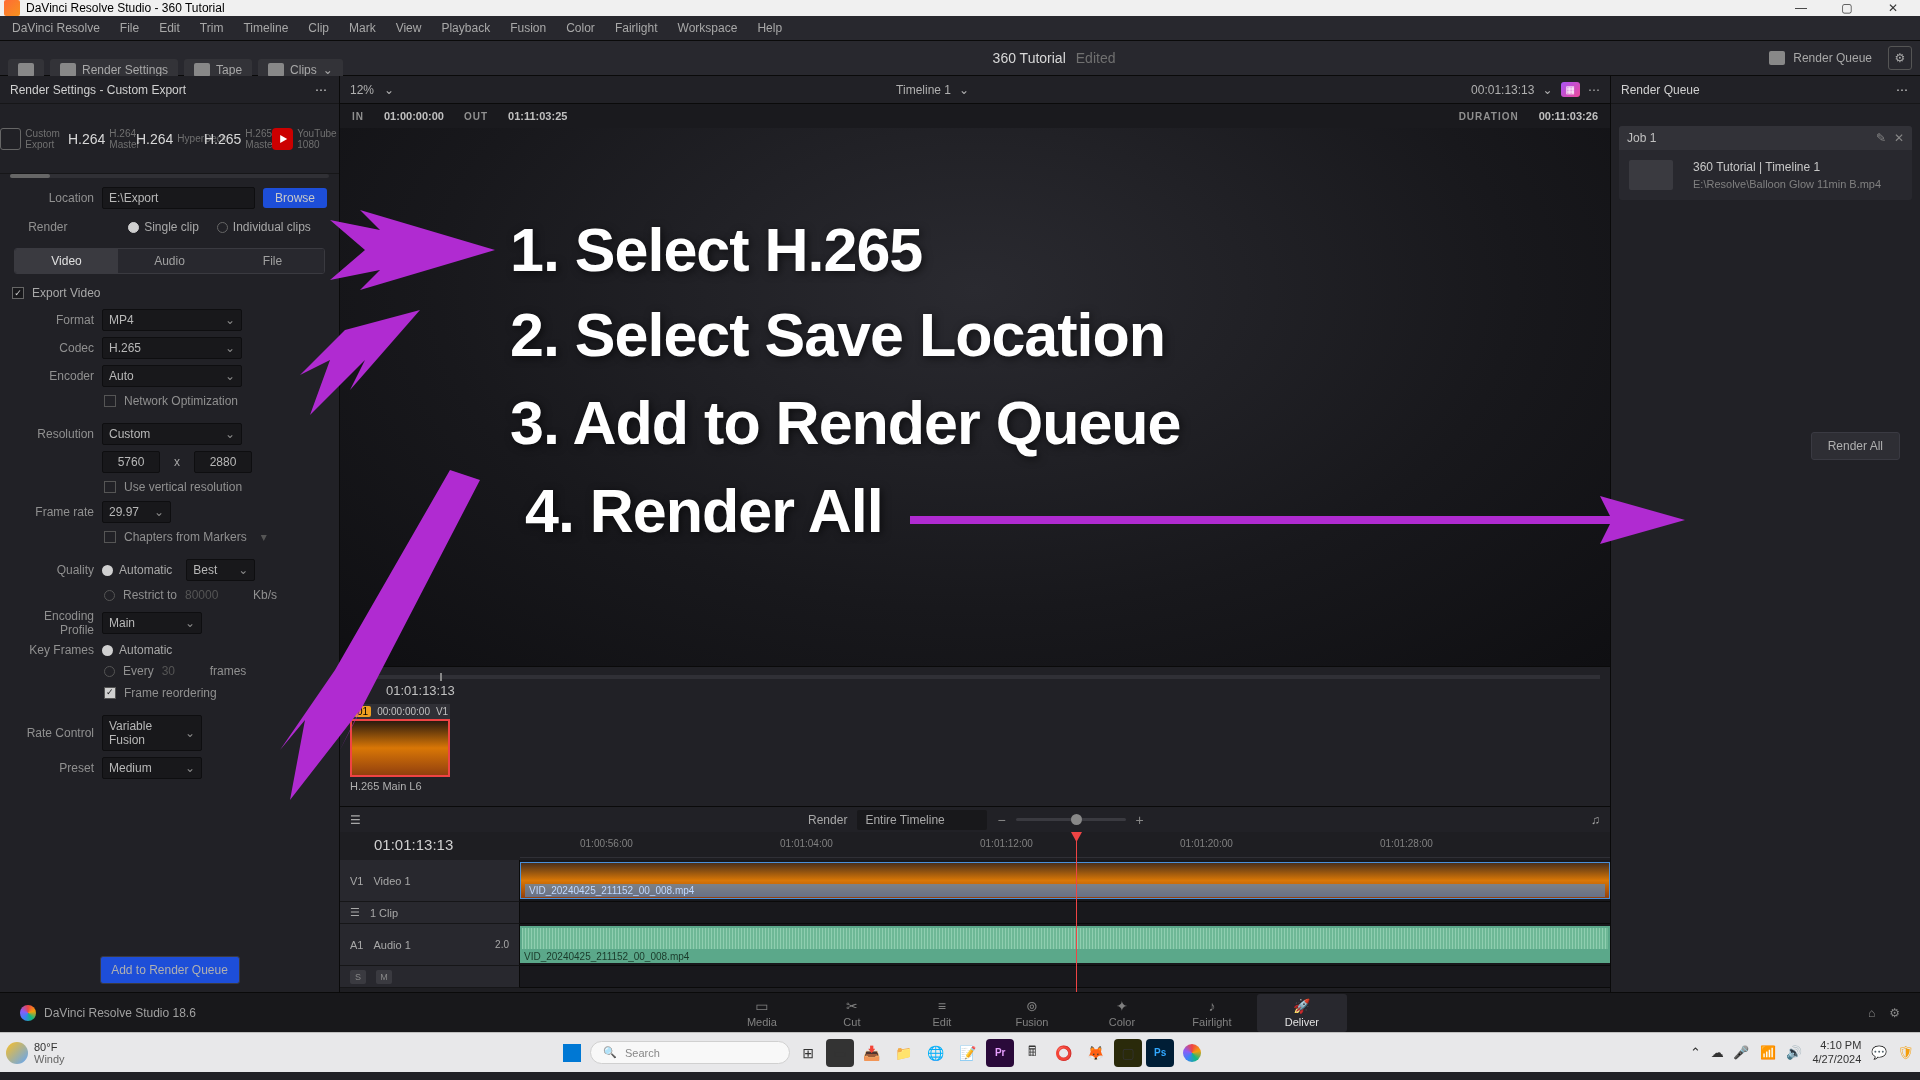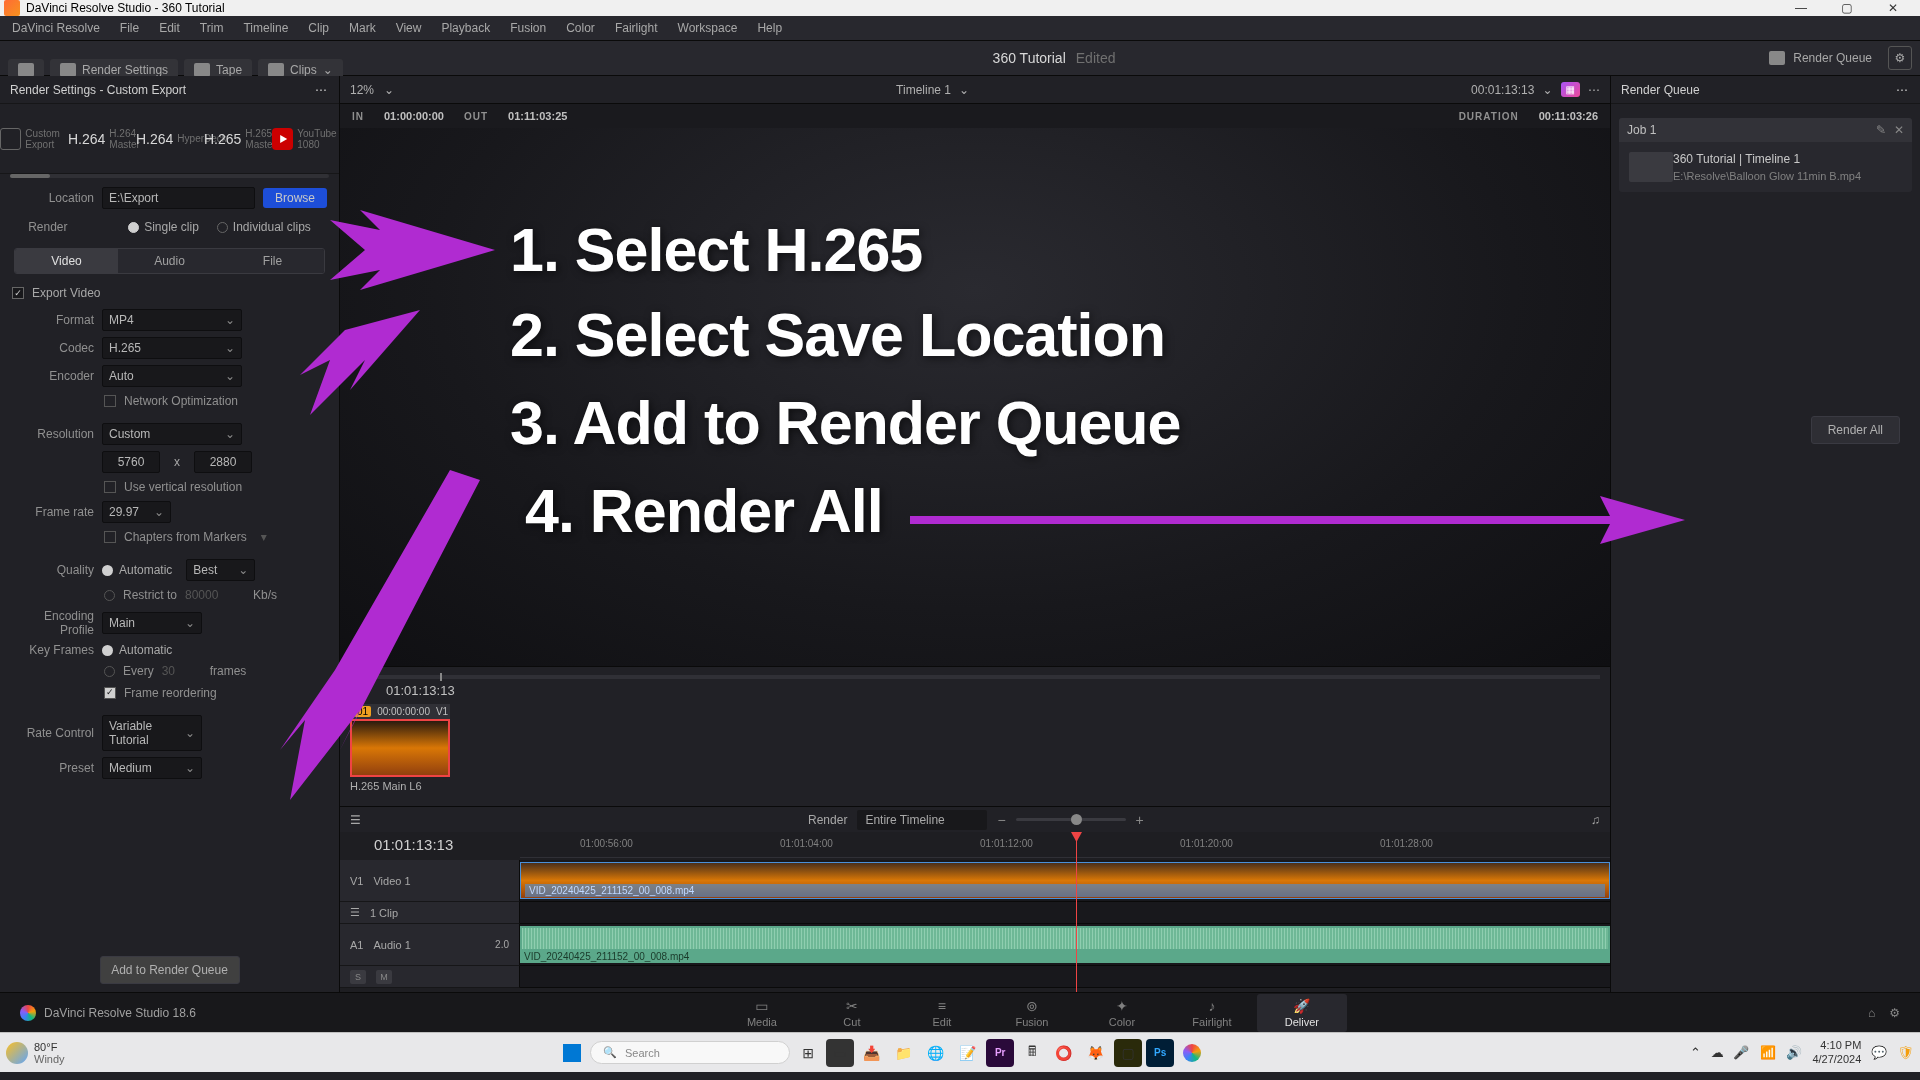--- a/index.html
+++ b/index.html
@@ -69,21 +69,21 @@
 .form-row .sel { width: 140px; background: #18181b; border: 1px solid #0e0e10; color: #b8b8b8; padding: 3px 6px; font-size: 12px; border-radius: 2px; display: flex; align-items: center; justify-content: space-between; }
 .form-row .sel::after { content: "⌄"; color: #888; }
 .form-row .sel.short { width: 69px; }
 .form-row .sel.med { width: 100px; }
 
 .indent-check { display: flex; align-items: center; gap: 8px; padding: 4px 12px 4px 104px; font-size: 12px; color: #909090; }
 .indent-check .chk { width: 12px; height: 12px; border: 1px solid #555; }
 .indent-check .chk.on { background: #d0d0d0; position:relative;}
 .indent-check .chk.on::after{content:"✓";color:#18181b;font-size:9px;position:absolute;top:-1px;left:1px;}
 
-.add-queue-btn { margin: 24px auto 8px; width: 140px; text-align: center; padding: 6px 0; background: #404040; border: 1px solid #3a3a42; border-radius: 3px; font-size: 12px; color: #b0b0b0; display: block; }
+.add-queue-btn { margin: 24px auto 8px; width: 140px; text-align: center; padding: 6px 0; background: #1d4ed8; border: 1px solid #3a3a42; border-radius: 3px; font-size: 12px; color: #b0b0b0; display: block; }
 
 
 .center { flex: 1; display: flex; flex-direction: column; background: #1a1a1e; }
 .center-top { height: 28px; background: #212126; border-bottom: 1px solid #0a0a0a; display: flex; align-items: center; padding: 0 10px; gap: 10px; font-size: 12px; color: #b0b0b0; }
 .center-top .mid { flex:1; text-align:center; display:flex; align-items:center; justify-content:center; gap:8px;}
 .center-top .right-tc { margin-left:auto; display:flex; align-items:center; gap:8px;}
 .center-top .badge { background:linear-gradient(135deg,#a855f7,#ec4899);padding:2px 5px;border-radius:3px;font-size:10px;color:#fff;}
 
 .tc-bar { height: 24px; background: #1a1a1e; display: flex; align-items: center; padding: 0 12px; font-size: 11px; color: #909090; gap: 20px; font-weight: bold; }
 .tc-bar .lbl { font-size: 10px; letter-spacing: 1px; }
@@ -126,25 +126,25 @@
 .track.v1{top:28px;}
 .track.v1sub{top:70px; height:22px;}
 .track.v1sub .track-head{height:22px;}
 .track.a1{top:92px;}
 .track.a1sub{top:134px;height:22px;}
 .track.a1sub .track-head{height:22px;}
 .sm-btn{width:16px;height:14px;background:#3a3a40;border-radius:2px;font-size:9px;display:flex;align-items:center;justify-content:center;color:#888;}
 
 
 .right-panel { width: 310px; background: #212126; border-left: 1px solid #0a0a0a; display: flex; flex-direction: column; }
-.job-card { margin: 14px 8px; background: #28282e; border-radius: 3px; }
+.job-card { margin: 22px 8px; background: #28282e; border-radius: 3px; }
 .job-head { height: 24px; display:flex; align-items:center; padding:0 8px; font-size:12px; color:#c0c0c0; background:#323238; border-radius:3px 3px 0 0;}
 .job-head .spacer{flex:1;}
 .job-head .ico{color:#888;margin-left:8px;cursor:default;}
-.job-body { padding:10px; display:flex; gap:0;}
+.job-body { padding:10px; display:flex; gap:20px;}
 .job-thumb { width:44px;height:30px;background:#3a3a40;border-radius:2px;}
 .job-info { flex:1; font-size:12px; color:#c8c8c8;}
 .job-info .sub { font-size:11px; color:#808080; margin-top:4px;}
 .render-all-btn { margin-top:auto; margin:auto 10px 10px auto; align-self:flex-end; padding:6px 16px; background:#2e2e34; border:1px solid #3a3a42; border-radius:3px; font-size:12px; color:#b0b0b0;}
 .rq-spacer { flex:1; position:relative;}
 
 
 .pagebar { height: 40px; background: #18181b; border-top: 1px solid #0a0a0a; display: flex; align-items: center; padding: 0 20px; }
 .pagebar .logo { display:flex; align-items:center; gap:8px; color:#a0a0a0; font-size:12px;}
 .pagebar .logo-ico{width:16px;height:16px;border-radius:50%;background:conic-gradient(#ef4444,#f59e0b,#10b981,#3b82f6,#8b5cf6,#ef4444);}
@@ -379,21 +379,21 @@
         </div>
       <div class="indent-check">
           <span class="chk on"></span>
           <span>Frame reordering</span>
         </div>
 
       <div style="height:8px"></div>
       <div class="form-row">
           <label>Rate Control</label>
           <div class="sel med">
-            <span>Variable Tutorial</span>
+            <span>Variable Fusion</span>
           </div>
         </div>
       <div class="form-row">
           <label>Preset</label>
           <div class="sel med">
             <span>Medium</span>
           </div>
         </div>
     </div>
     <div class="add-queue-btn">Add to Render Queue</div>

